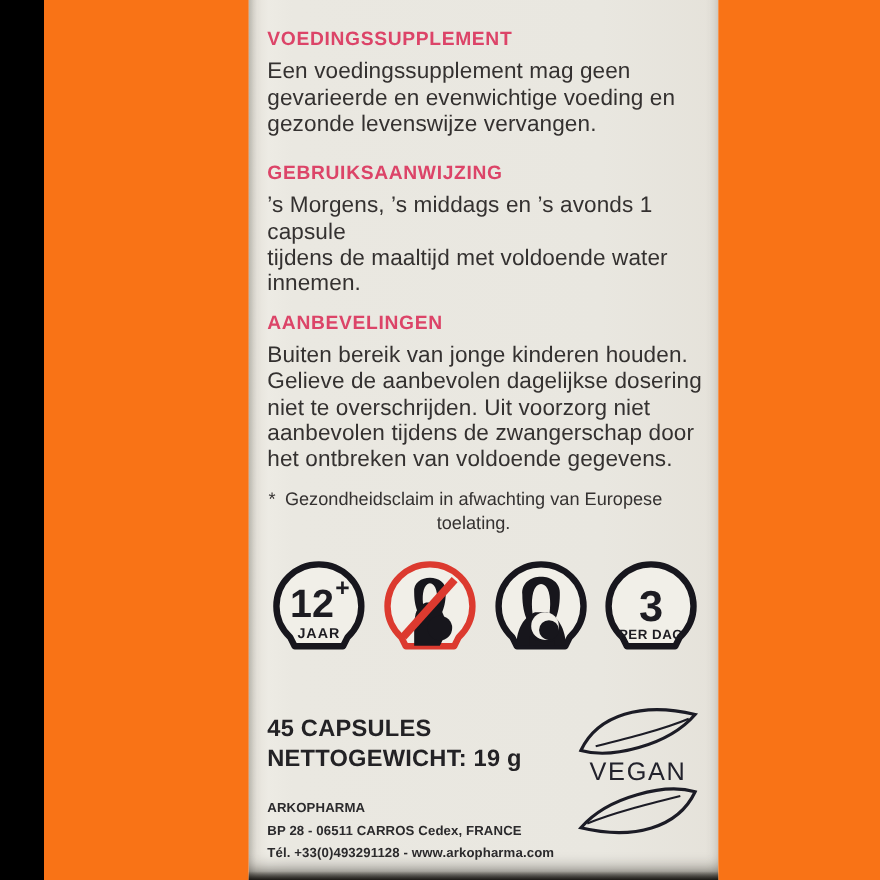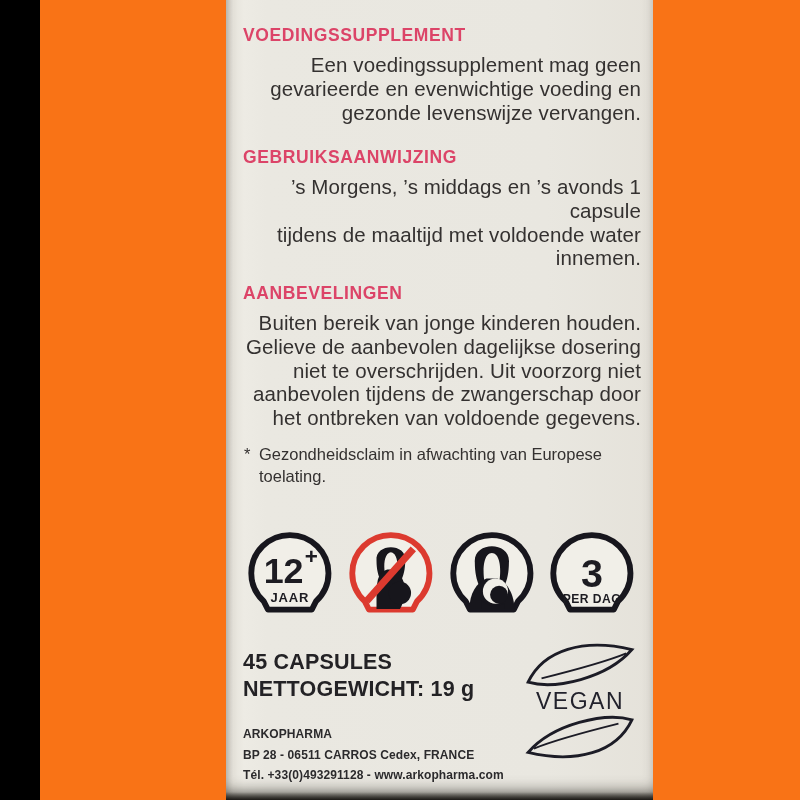--- a/index.html
+++ b/index.html
@@ -18,33 +18,33 @@
     content:"";position:absolute;left:0;bottom:0;width:100%;height:8px;
     background:linear-gradient(180deg,rgba(0,0,0,0),rgba(15,13,10,.85));
   }
   .sec{position:absolute;left:17px;width:398px;}
   .sec h2{
     margin:0 0 7px 0;font-size:17.5px;font-weight:bold;letter-spacing:.6px;
     color:#dc4468;
   }
   .sec p{
     margin:0;font-size:20.5px;line-height:23.8px;color:#343130;
-    white-space:pre-line;letter-spacing:.1px;text-align:right;
+    white-space:pre-line;letter-spacing:.1px;
   }
   #section-1{top:25px;}
   #section-2{top:147px;}
   #section-3{top:283px;}
   .footnote{
     position:absolute;left:18px;top:444px;width:390px;display:flex;
     font-size:16.5px;line-height:21.5px;color:#343130;
   }
   .footnote .marker{width:15px;flex:0 0 15px;}
-  .footnote .fn-text{white-space:pre-line;}
+  .footnote .fn-text{white-space:pre-line;text-align:center;}
   .picto-row{
-    position:absolute;left:19px;top:529px;width:392px;height:92px;
+    position:absolute;left:19px;top:507px;width:392px;height:92px;
     display:flex;gap:11px;
   }
   .picto{width:90px;height:92px;}
   .netweight{
     position:absolute;left:17px;top:649px;
     font-size:21.5px;font-weight:bold;color:#232225;line-height:26.5px;
     white-space:pre-line;letter-spacing:.2px;
   }
   .vegan{
     position:absolute;left:292px;top:638px;width:124px;text-align:center;

